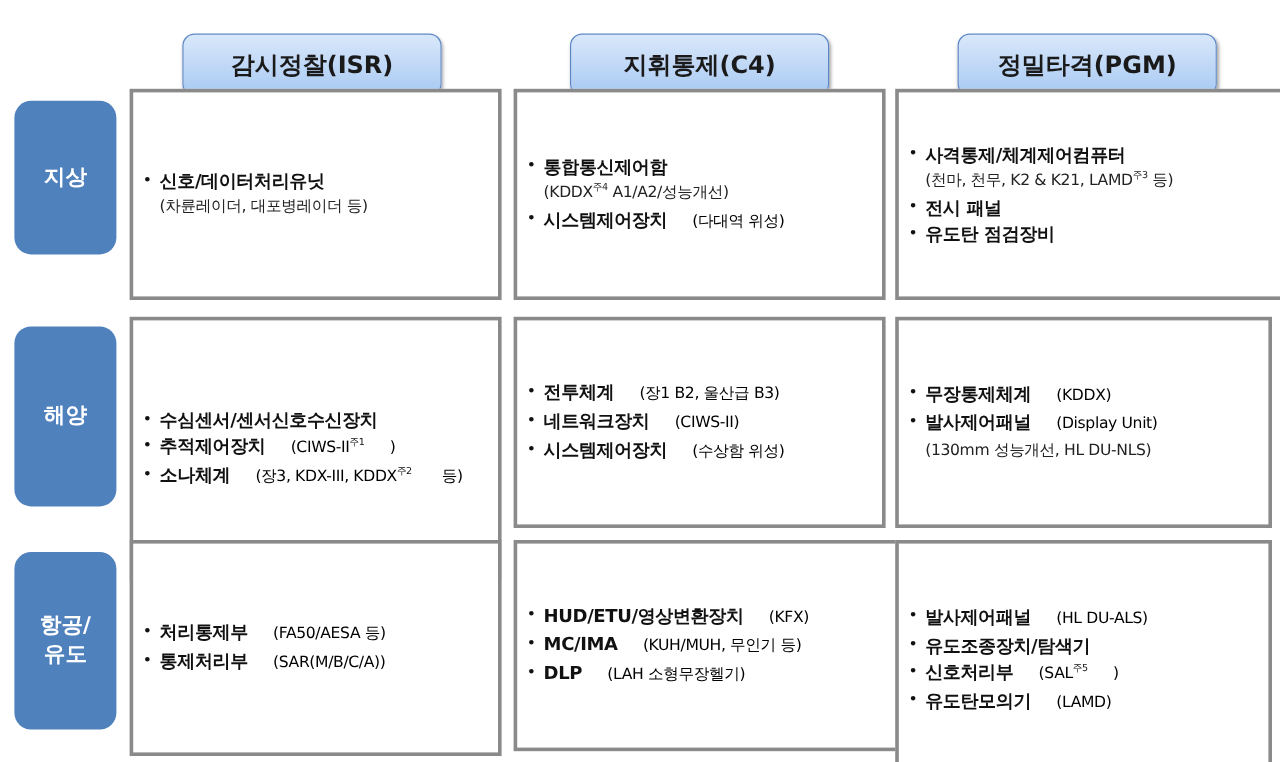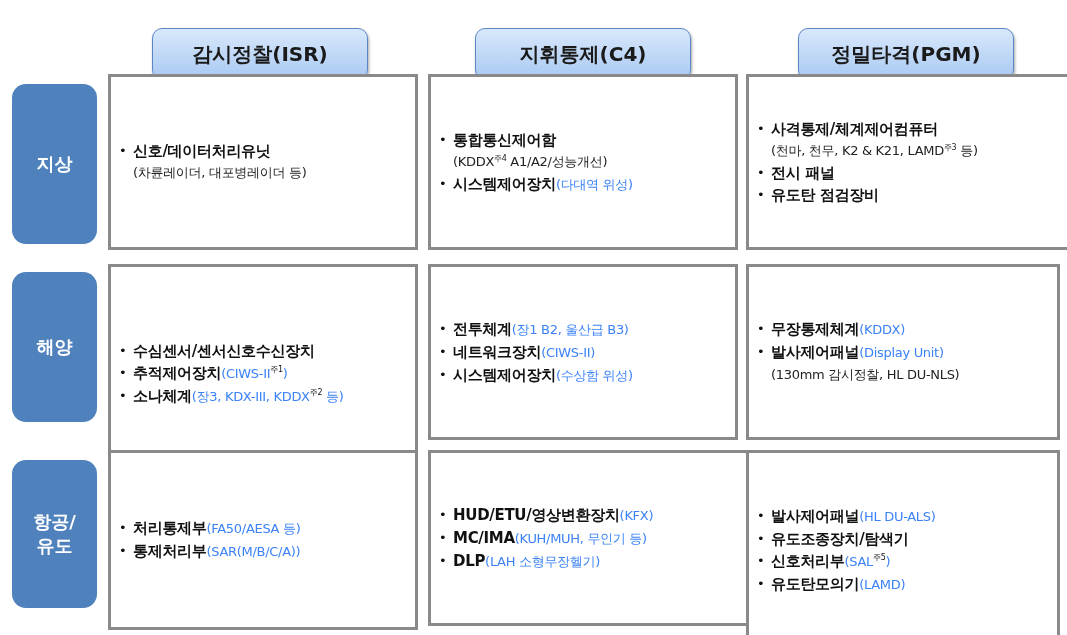--- a/index.html
+++ b/index.html
@@ -43,32 +43,32 @@
       padding-left: 14px;
       font-size: 15px; line-height: 22px;
       letter-spacing: -0.3px;
     }
     .cell li::before {
       content: "•";
       position: absolute; left: 0; top: 0;
       font-size: 13px;
     }
     .cell .b { font-weight: bold; }
-    .cell .n { font-weight: normal; font-size: 13px; color: #3b82f6; }
+    .cell .n { font-weight: normal; font-size: 13px; color: #000000; margin-left: 21px; }
     .cell sup { font-size: 8px; vertical-align: super; line-height: 0; }
     .cell .cont { display: block; font-weight: normal; font-size: 13px; color: #222; }
   </style>
 </head>
 <body>
 
 <div class="col-header" style="left:152px;width:216px;">감시정찰(ISR)</div>
 <div class="col-header" style="left:475px;width:216px;">지휘통제(C4)</div>
 <div class="col-header" style="left:798px;width:216px;">정밀타격(PGM)</div>
 
-<div class="row-label" style="top:84px;height:160px;">지상</div>
+<div class="row-label" style="top:84px;height:128px;">지상</div>
 <div class="row-label" style="top:272px;height:150px;">해양</div>
 <div class="row-label" style="top:460px;height:148px;">항공/
 유도</div>
 
 <div class="cell" style="left:108px;top:74px;width:310px;height:176px;">
     <ul>
       <li><span class="b">신호/데이터처리유닛</span><span class="cont"><span>(차륜레이더, 대포병레이더 등)</span></span></li>
     </ul>
   </div>
 <div class="cell" style="left:428px;top:74px;width:310px;height:176px;">
@@ -95,21 +95,21 @@
 <div class="cell" style="left:428px;top:264px;width:310px;height:176px;">
     <ul>
       <li><span class="b">전투체계</span><span class="n">(장1 B2, 울산급 B3)</span></li>
       <li><span class="b">네트워크장치</span><span class="n">(CIWS-II)</span></li>
       <li><span class="b">시스템제어장치</span><span class="n">(수상함 위성)</span></li>
     </ul>
   </div>
 <div class="cell" style="left:746px;top:264px;width:314px;height:176px;">
     <ul>
       <li><span class="b">무장통제체계</span><span class="n">(KDDX)</span></li>
-      <li><span class="b">발사제어패널</span><span class="n">(Display Unit)</span><span class="cont"><span>(130mm 감시정찰, HL DU-NLS)</span></span></li>
+      <li><span class="b">발사제어패널</span><span class="n">(Display Unit)</span><span class="cont"><span>(130mm 성능개선, HL DU-NLS)</span></span></li>
     </ul>
   </div>
 
 <div class="cell" style="left:108px;top:450px;width:310px;height:180px;">
     <ul>
       <li><span class="b">처리통제부</span><span class="n">(FA50/AESA 등)</span></li>
       <li><span class="b">통제처리부</span><span class="n">(SAR(M/B/C/A))</span></li>
     </ul>
   </div>
 <div class="cell" style="left:428px;top:450px;width:356px;height:176px;">

